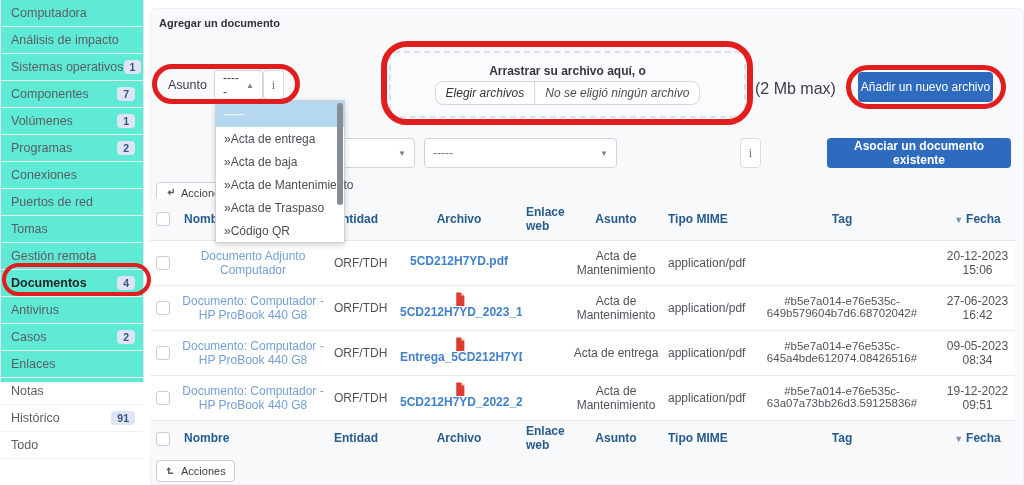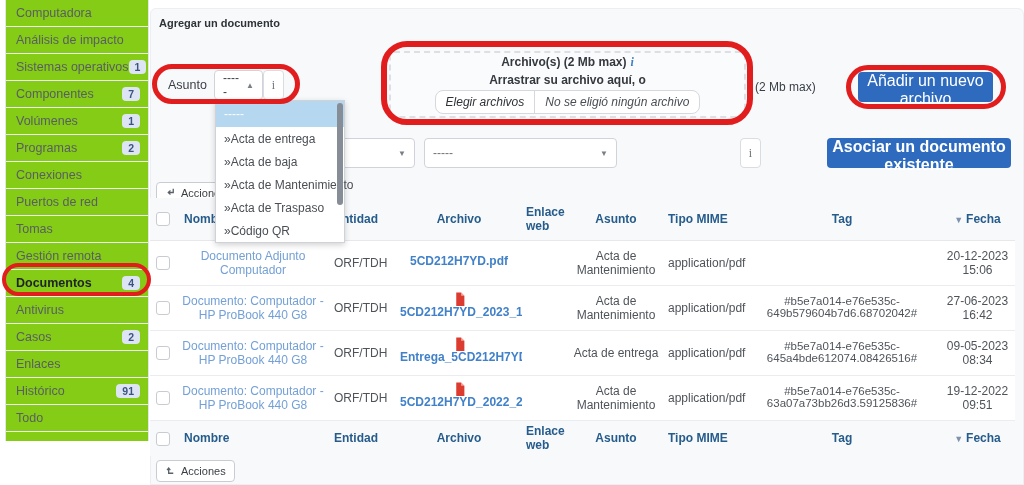--- a/index.html
+++ b/index.html
@@ -1,22 +1,22 @@
 <!DOCTYPE html>
 <html><head>
 <meta charset="utf-8">
 <style>
   * { margin:0; padding:0; box-sizing:border-box; }
   html,body { width:1024px; height:485px; overflow:hidden; background:#fff;
     font-family:"Liberation Sans", sans-serif; color:#4f545a; }
   .abs { position:absolute; }
 
   
-  .sidebar { position:absolute; left:0; top:0; width:149px; height:441px;
-    background:#84cc16; border-right:1px solid #e4e6e9; border-left:1px solid #e4e6e9; margin-left:5px; width:144px;}
+  .sidebar { position:absolute; left:0; top:0; width:149px; height:382px;
+    background:#5eead4; border-right:1px solid #e4e6e9; border-left:1px solid #e4e6e9; width:144px;}
   .side-item { height:27px; display:flex; align-items:center; justify-content:space-between;
     padding:0 8px 0 10px; border-bottom:1px solid #edeff1; cursor:pointer; }
   .side-label { font-size:12.5px; color:#595e64; white-space:nowrap; }
   .side-item.active .side-label { font-weight:bold; color:#1f2327; }
   .badge { background:#dde4f3; color:#3c5380; font-size:10.5px; font-weight:bold;
     padding:2px 6px; border-radius:4px; line-height:1; }
 
   
   .main { position:absolute; left:149px; top:0; right:0; bottom:0; background:#fff; }
   .card { position:absolute; left:1px; top:8px; right:0; bottom:0;
@@ -39,24 +39,24 @@
     border:2px dashed #dcdfe3; border-radius:5px; background:#fafbfc;
     display:flex; flex-direction:column; align-items:center; justify-content:center; gap:3px; }
   .dz-title { font-size:12px; font-weight:bold; color:#35393e; }
   .dz-info { color:#3f7ec2; font-family:"Liberation Serif", serif; font-style:italic;
     font-weight:bold; margin-left:4px; }
   .dz-drag { font-size:12px; font-weight:bold; color:#35393e; }
   .file-input { display:flex; background:#fff; border:1px solid #d5d8dc; border-radius:8px;
     overflow:hidden; font-size:12px; cursor:pointer;font-style:italic; }
   .file-input .seg1 { padding:4px 10px; border-right:1px solid #d5d8dc; color:#2f3338; }
   .file-input .seg2 { padding:4px 10px; color:#4a4f55; }
-  .maxnote { position:absolute; left:755px; top:80px; font-size:12px; color:#3a3f45; }
+  .maxnote { position:absolute; left:755px; top:80px; font-size:16px; color:#3a3f45; }
 
   .btn-primary { position:absolute; background:#2e6bbf; color:#fff; border:none; border-radius:4px;
-    font-size:16px; font-family:"Liberation Sans", sans-serif; cursor:pointer; }
+    font-size:12px; font-family:"Liberation Sans", sans-serif; cursor:pointer; }
 
   
   .dropdown { position:absolute; left:215px; top:100px; width:130px; background:#fff;
     border:1px solid #cfd3d8; box-shadow:0 2px 6px rgba(0,0,0,.18); z-index:10; }
   .dd-item { height:23px; display:flex; align-items:center; padding:0 8px;
     font-size:12px; color:#4a4f55; cursor:pointer; white-space:nowrap; }
   .dd-item.selected { height:26px; background:#b5d7f0; color:#fdfdfd; }
   .dd-scroll { position:absolute; right:1px; top:2px; width:6px; height:102px;
     background:#878d96; border-radius:3px; }
 
@@ -145,20 +145,23 @@
       <span class="side-label">Antivirus</span>
     </div>
   <div class="side-item">
       <span class="side-label">Casos</span>
       <span class="badge">2</span>
     </div>
   <div class="side-item">
       <span class="side-label">Enlaces</span>
     </div>
   <div class="side-item">
+      <span class="side-label">Notas</span>
+    </div>
+  <div class="side-item">
       <span class="side-label">Histórico</span>
       <span class="badge">91</span>
     </div>
   <div class="side-item">
       <span class="side-label">Todo</span>
     </div>
 </nav>
 
 <main class="main">
   <div class="card"></div>
@@ -167,21 +170,20 @@
 <div class="panel-title abs" style="left:159px; top:17px;">Agregar un documento</div>
 
 <div class="field-label abs" style="left:168px; top:78px;">Asunto</div>
 <div class="selectbox" style="left:214px; top:70px; width:49px;">
   <span>-----</span>
   <span class="sel-arrow">▲</span>
 </div>
 <div class="ibox" style="left:263px; top:70px;">i</div>
 
 <div class="dropzone">
-  <div class="dz-title"><span>Archivo(s) (2 Mb max)</span><span class="dz-info">i</span></div>
   <div class="dz-drag">Arrastrar su archivo aquí, o</div>
   <div class="file-input">
     <span class="seg1">Elegir archivos</span>
     <span class="seg2">No se eligió ningún archivo</span>
   </div>
 </div>
 <div class="maxnote abs">(2 Mb max)</div>
 <button class="btn-primary" style="left:858px; top:72px; width:135px; height:30px;">Añadir un nuevo archivo</button>
 
 <div class="selectbox" style="left:215px; top:138px; width:200px;">

